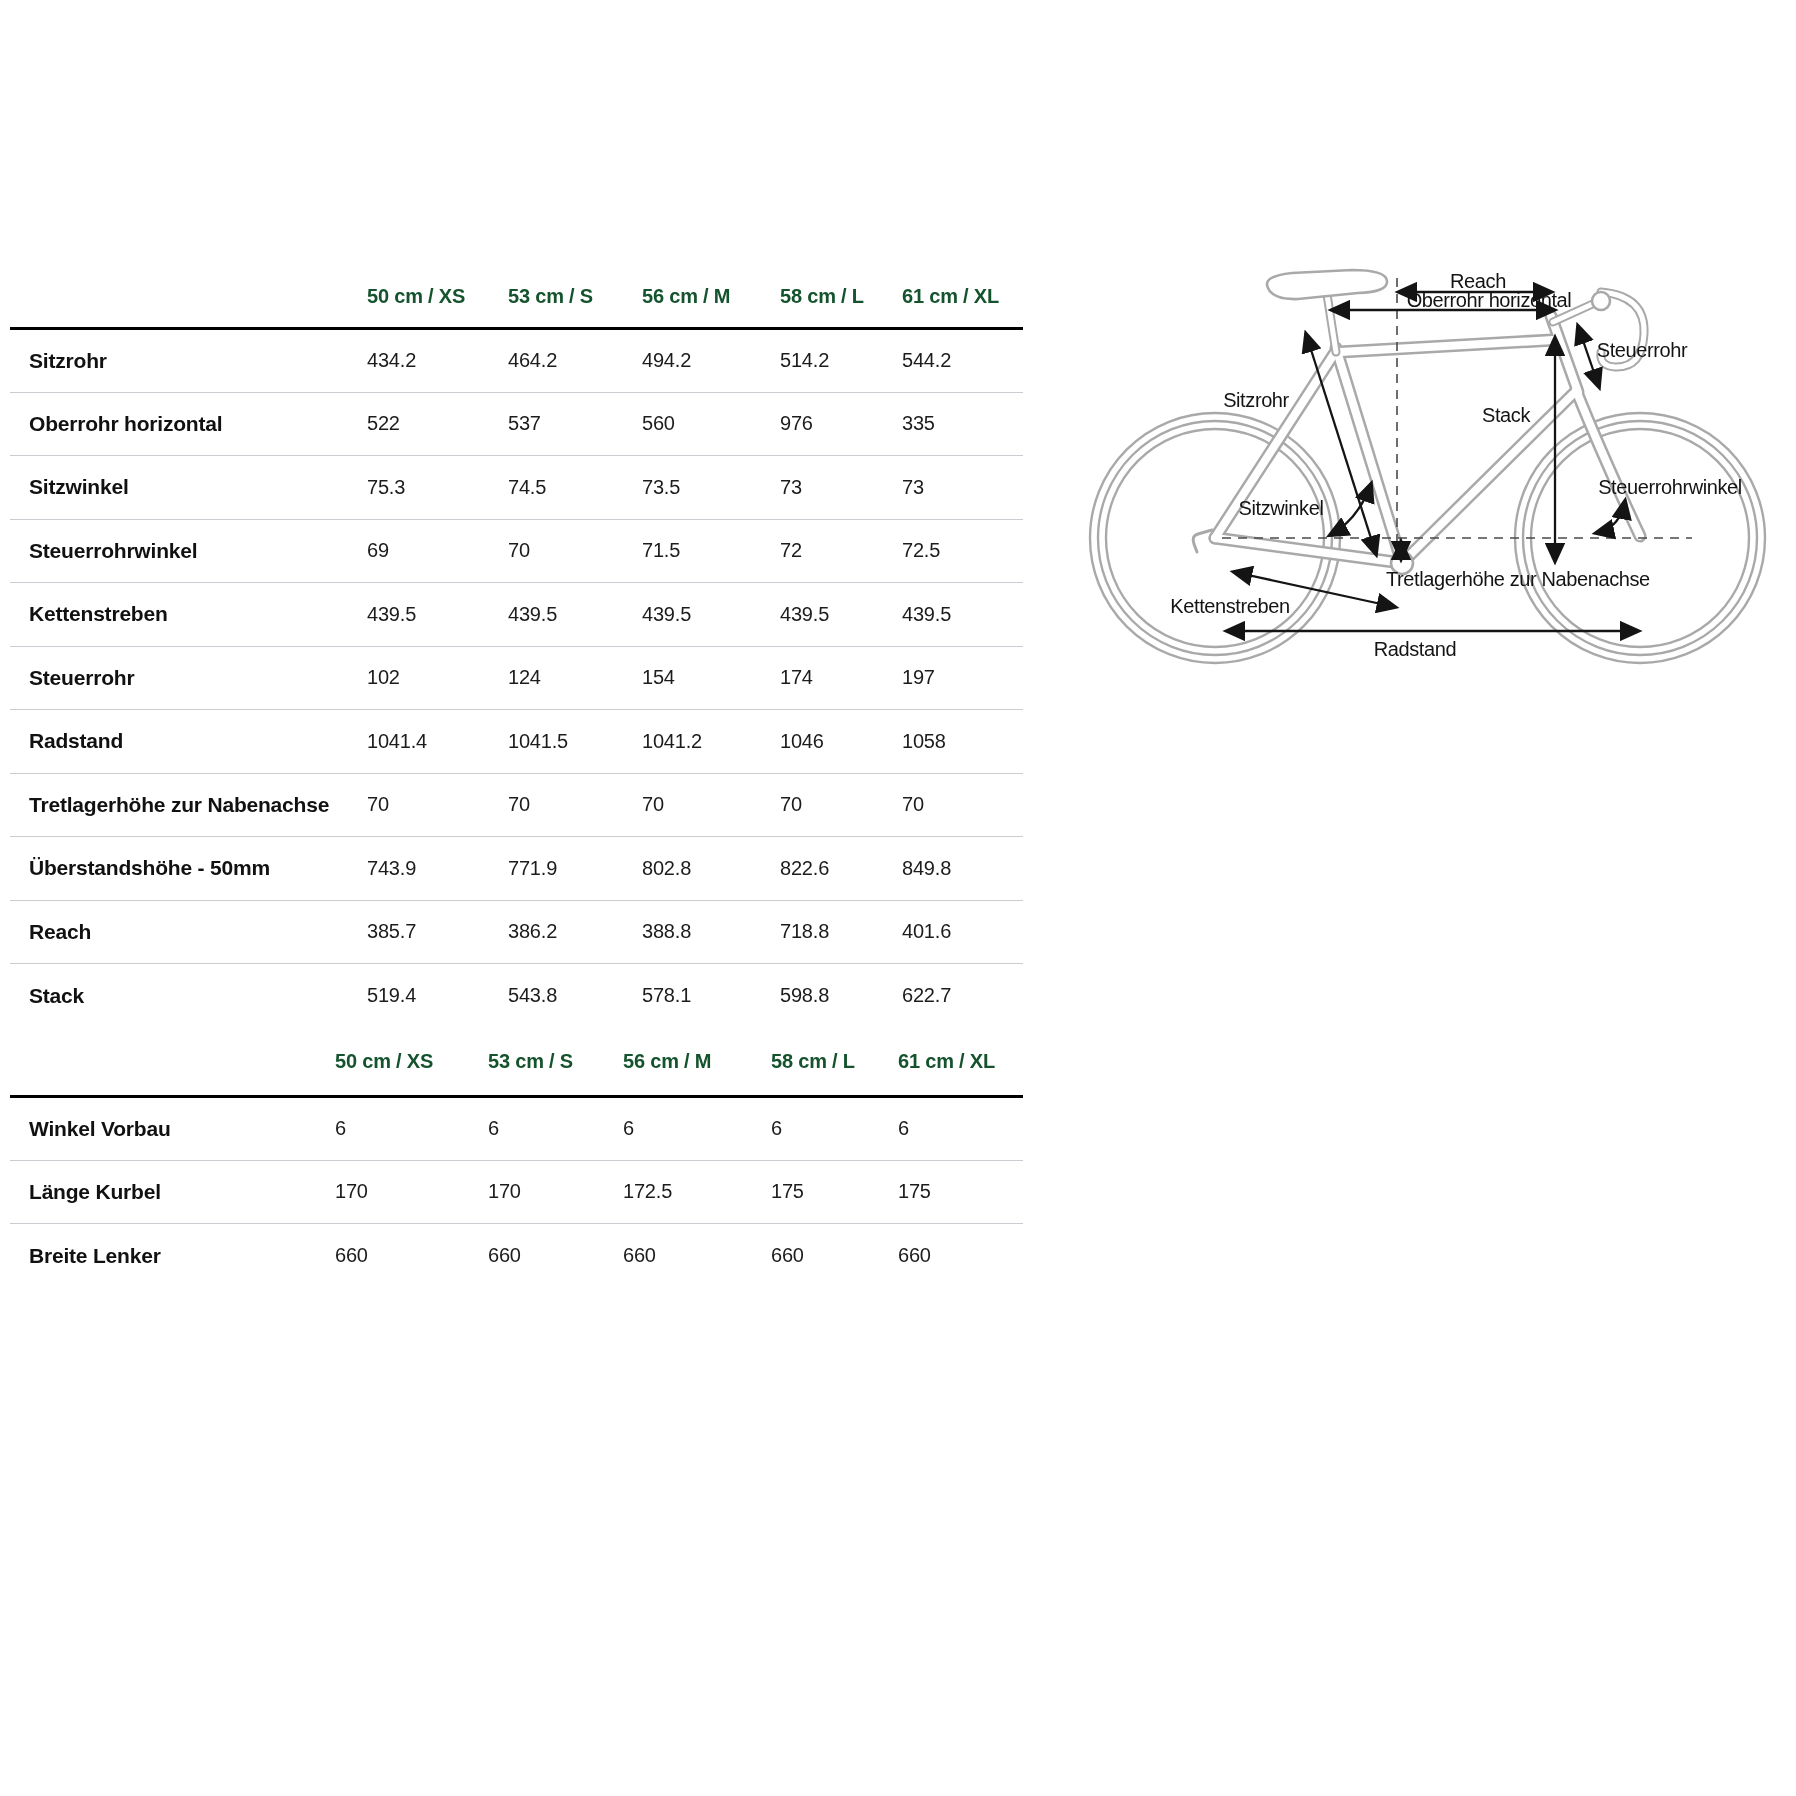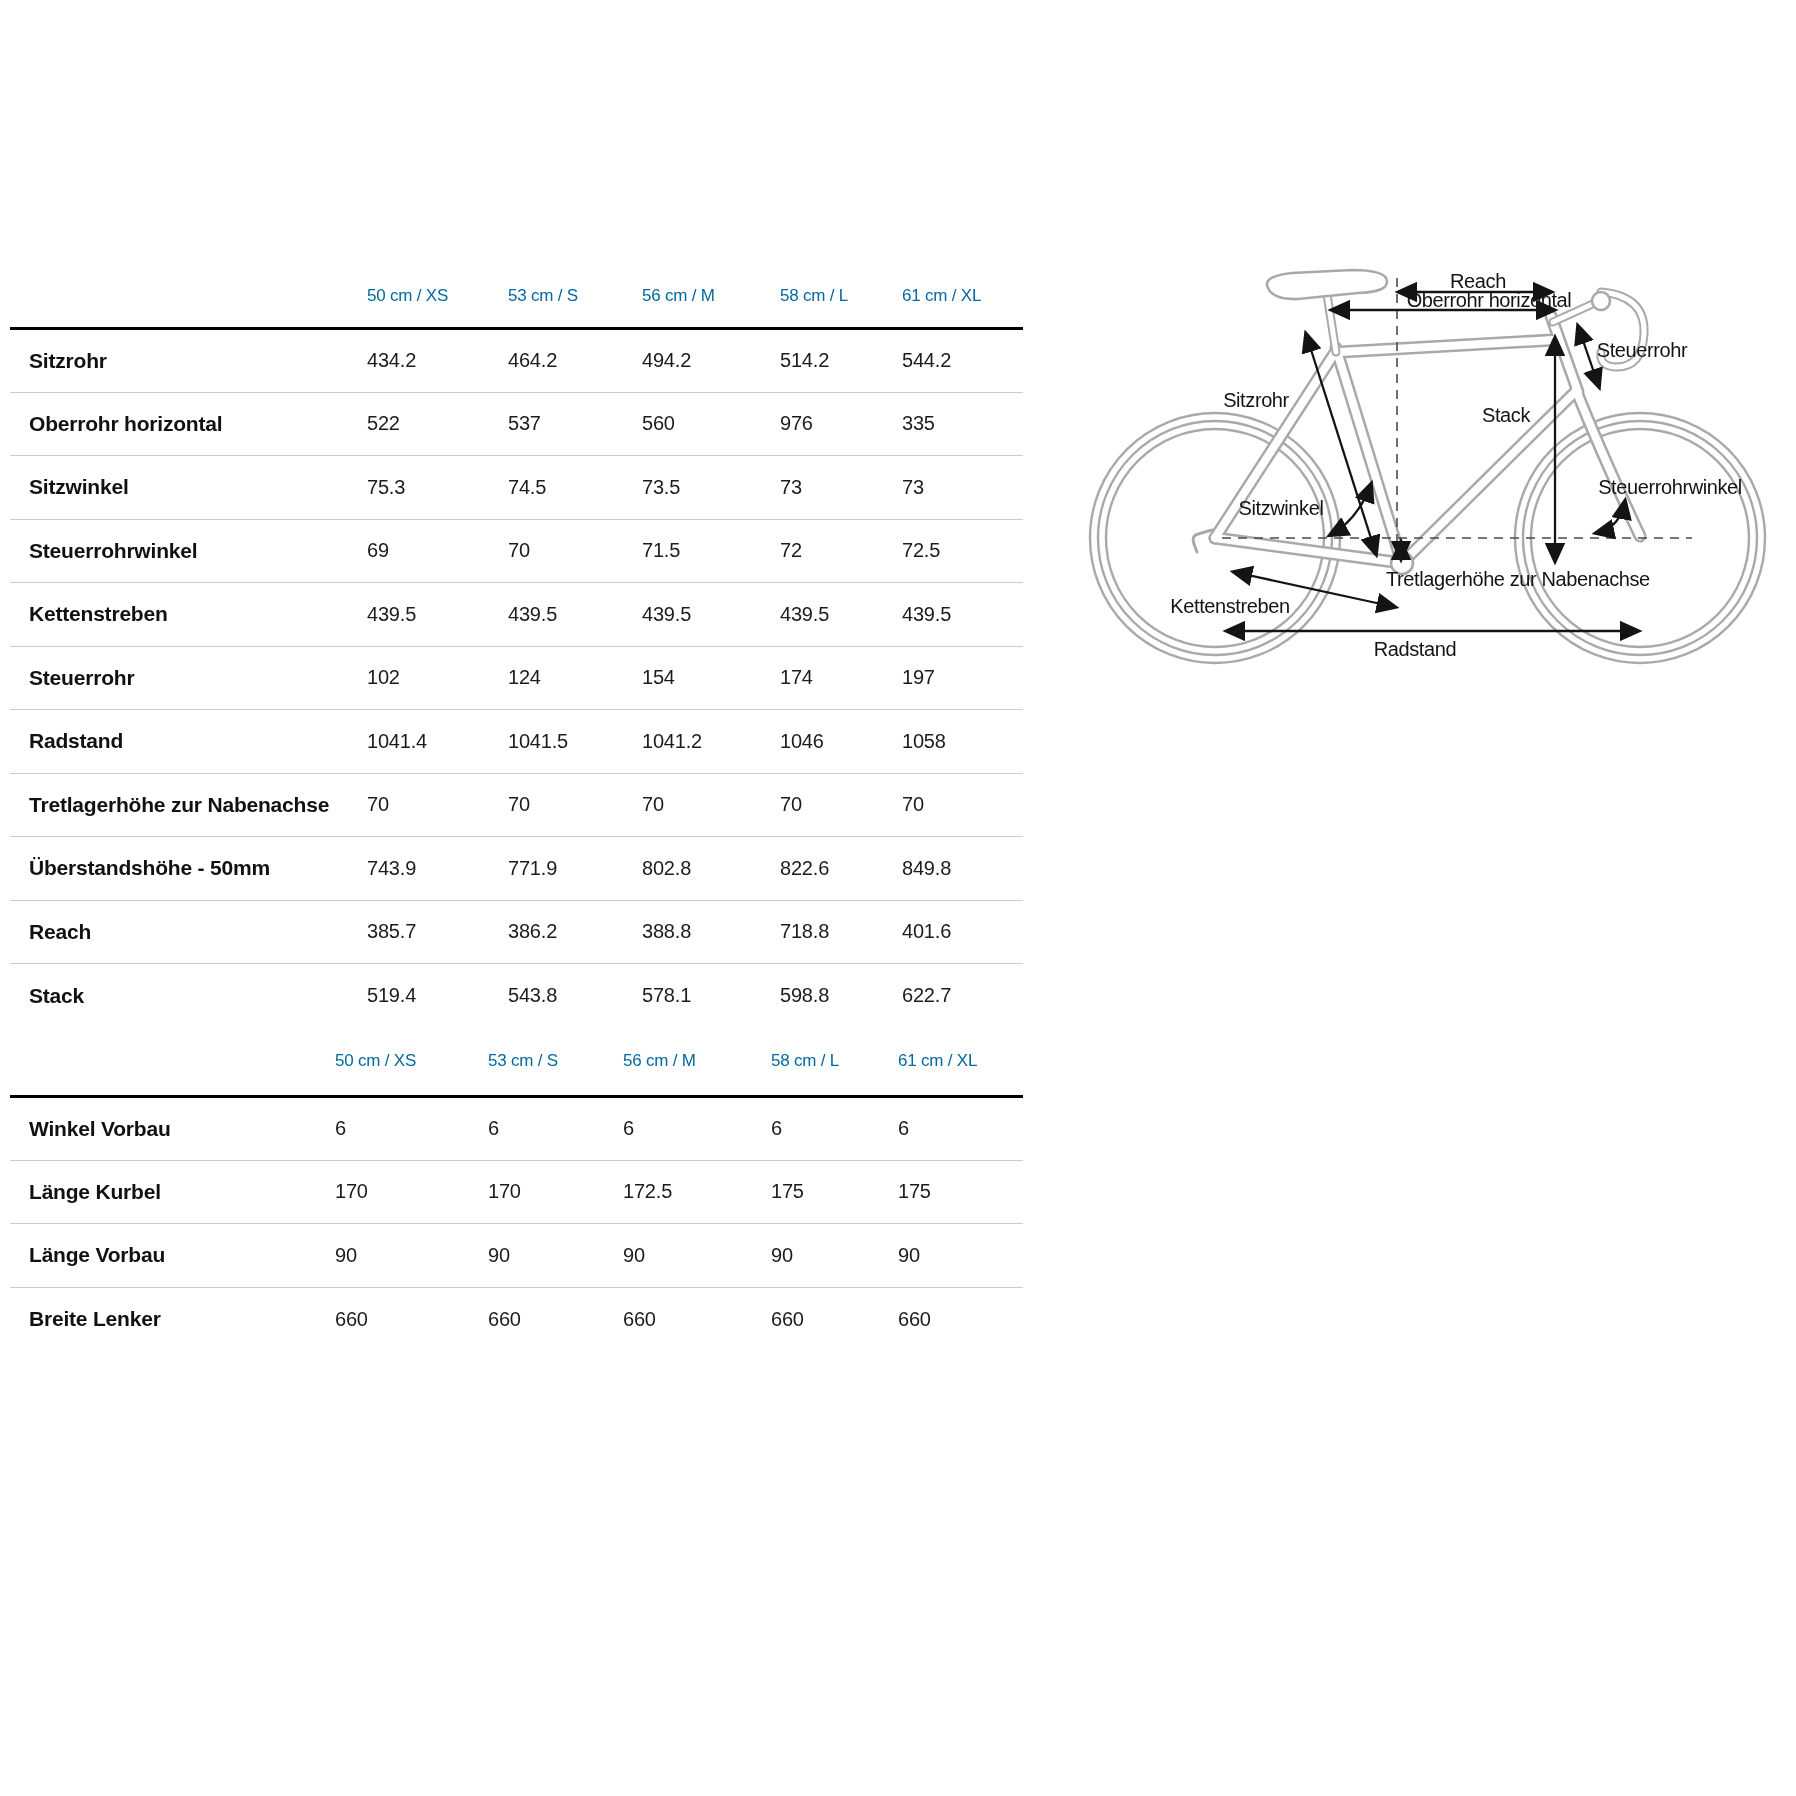--- a/index.html
+++ b/index.html
@@ -3,22 +3,22 @@
 <meta charset="utf-8">
 <style>
   html,body{margin:0;padding:0;}
   body{
     width:1796px;height:1796px;position:relative;background:#ffffff;
     font-family:"Liberation Sans",sans-serif;color:#1a1a1a;overflow:hidden;
   }
   .tables{position:absolute;left:10px;top:265px;width:1013px;}
   table{border-collapse:collapse;width:100%;table-layout:fixed;}
   thead th{
-    height:62px;font-weight:400;font-size:17px;text-align:left;vertical-align:middle;
-    border-bottom:3px solid #000;color:#0369a1;letter-spacing:-0.2px;padding:0;
+    height:62px;font-weight:700;font-size:20px;text-align:left;vertical-align:middle;
+    border-bottom:3px solid #000;color:#14532d;letter-spacing:-0.2px;padding:0;
   }
   table.t2 thead th{height:68px;}
   tbody th{
     font-size:21px;font-weight:700;text-align:left;vertical-align:middle;
     padding:0 0 0 19px;color:#111;letter-spacing:-0.2px;
   }
   tbody td{
     font-size:20px;font-weight:400;text-align:left;vertical-align:middle;
     padding:0;color:#1c1c1c;letter-spacing:-0.2px;
   }
@@ -174,28 +174,20 @@
         </tr>
         <tr>
           <th>Länge Kurbel</th>
           <td>170</td>
           <td>170</td>
           <td>172.5</td>
           <td>175</td>
           <td>175</td>
         </tr>
         <tr>
-          <th>Länge Vorbau</th>
-          <td>90</td>
-          <td>90</td>
-          <td>90</td>
-          <td>90</td>
-          <td>90</td>
-        </tr>
-        <tr>
           <th>Breite Lenker</th>
           <td>660</td>
           <td>660</td>
           <td>660</td>
           <td>660</td>
           <td>660</td>
         </tr>
       </tbody>
   </table>
 </div>

